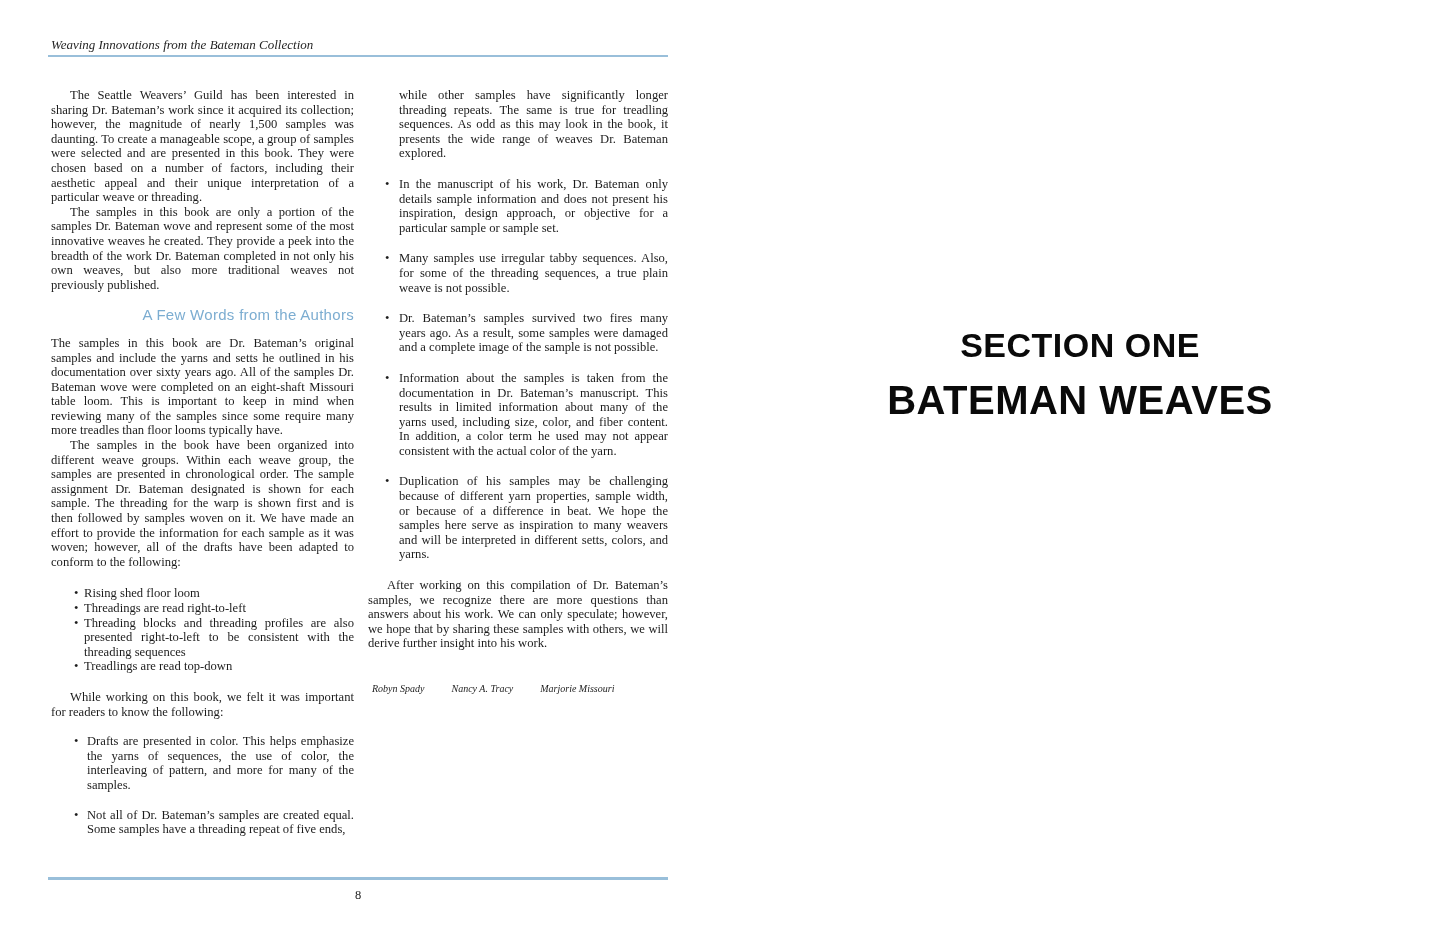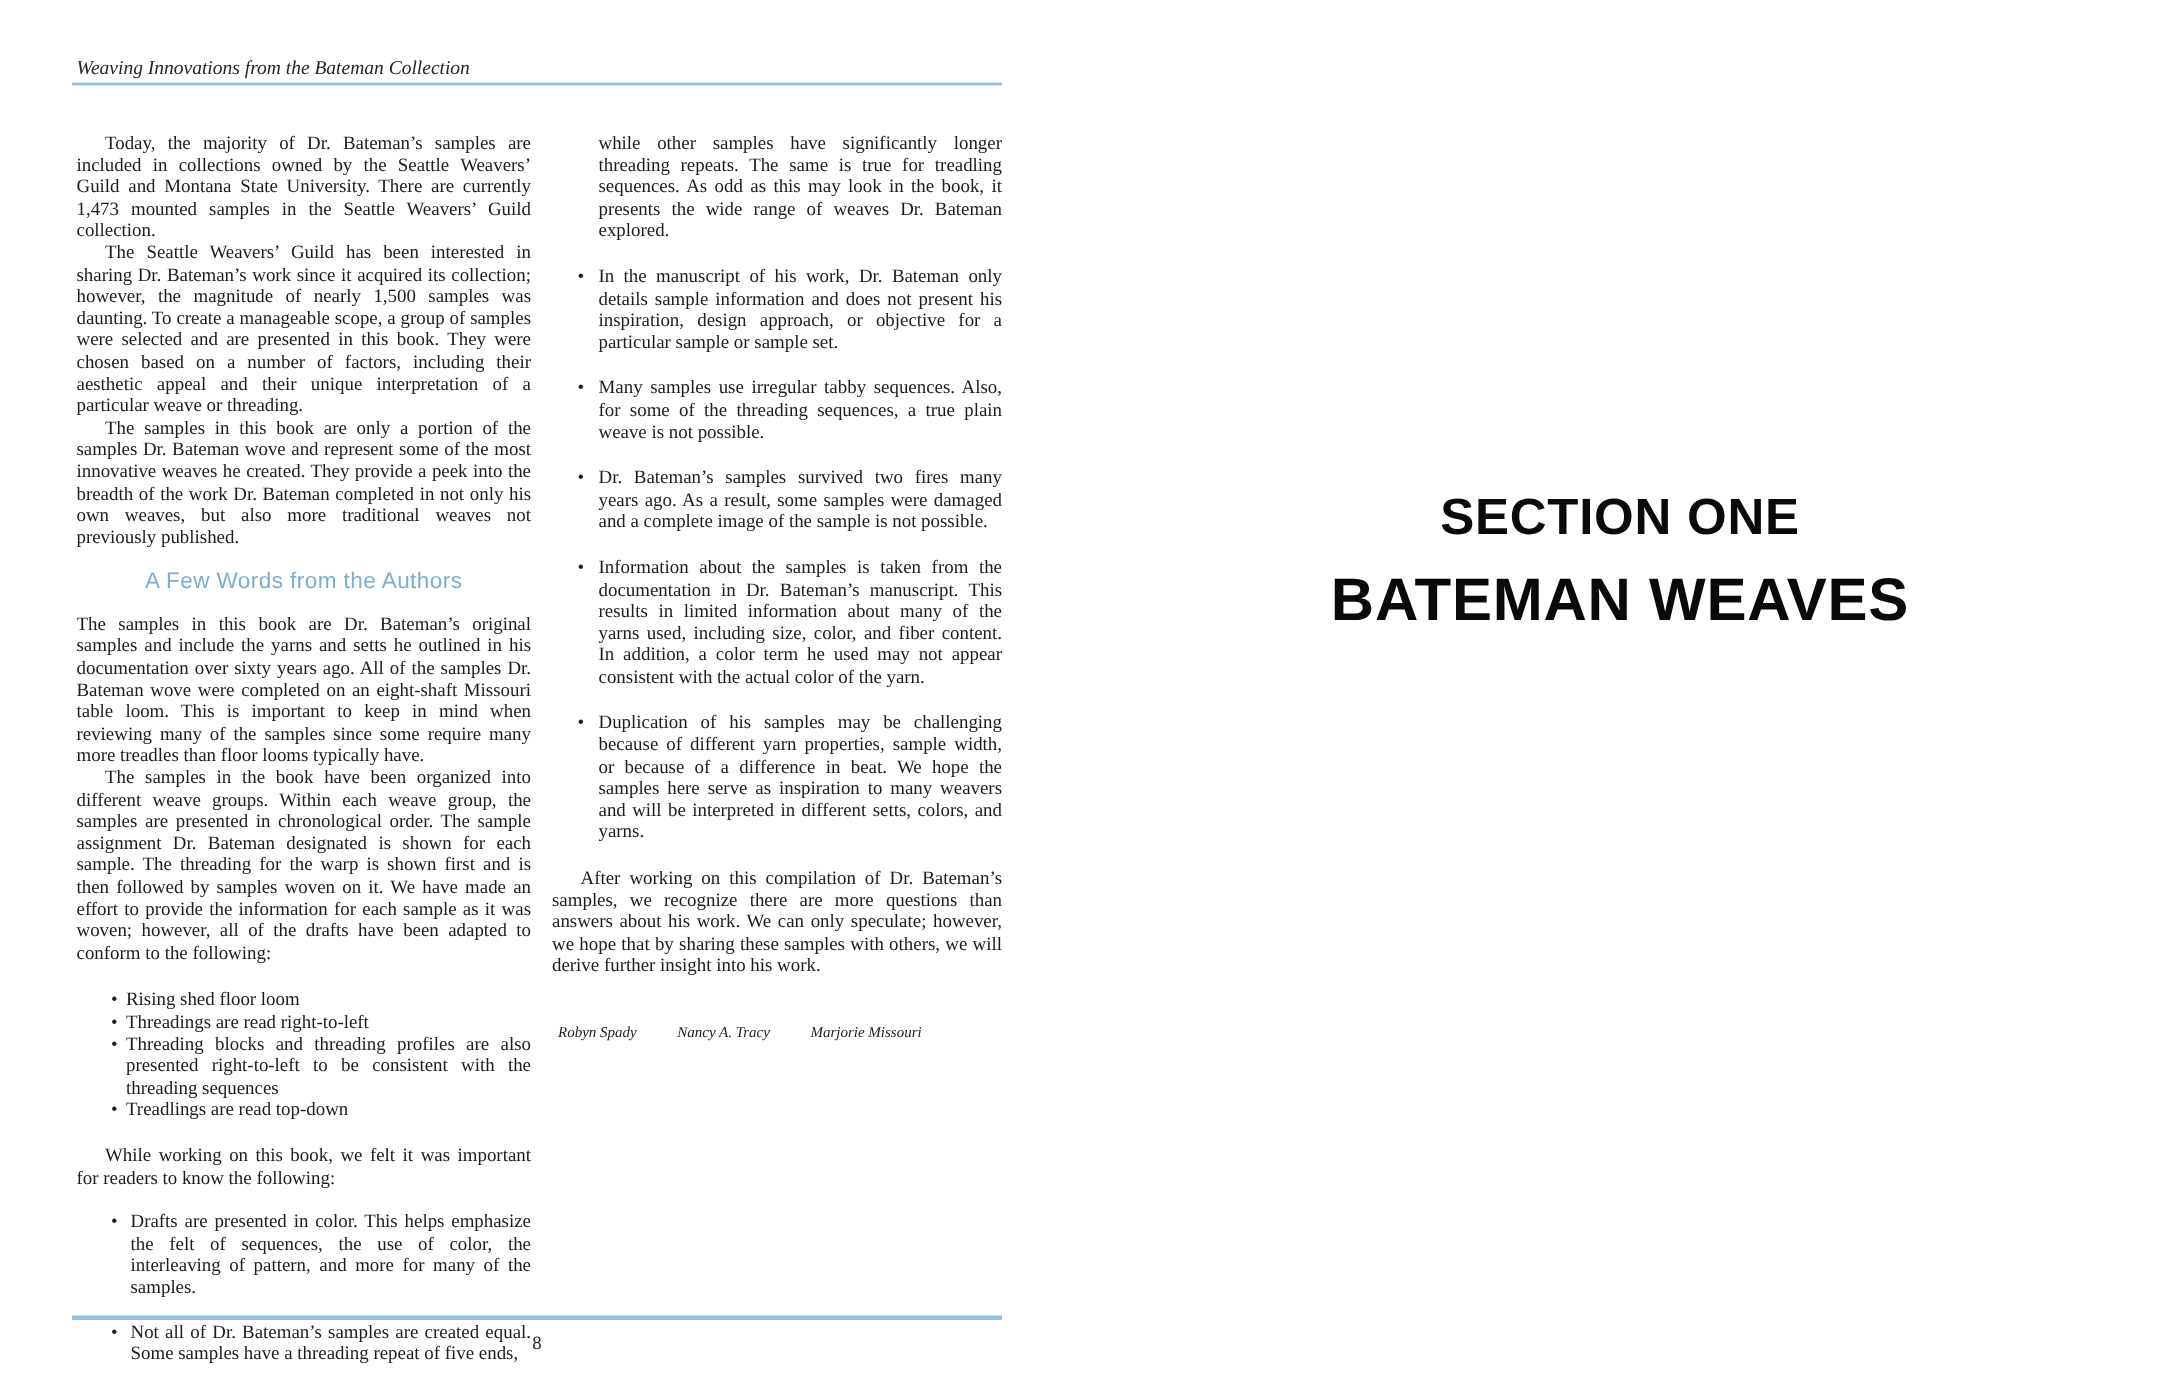--- a/index.html
+++ b/index.html
@@ -23,21 +23,21 @@
   .col { font-size: 12.6px; line-height: 14.6px; text-align: justify; }
   .col-1 { width: 303px; }
   .col-2 { width: 300px; }
 
   .col p { margin: 0; }
   .indent { text-indent: 19px; }
 
   .blue-heading {
     font-family: "Liberation Sans", sans-serif;
     font-size: 15px; font-weight: 400; letter-spacing: 0.3px;
-    color: #7cadd1; text-align: center;
+    color: #7cadd1; text-align: right;
     margin-top: 16px !important; margin-bottom: 13px !important;
   }
 
   
   .tight-list { margin-top: 17px; margin-bottom: 16px; }
   .tight-item { position: relative; padding-left: 33px; text-align: justify; }
   .tight-item::before { content: "\2022"; position: absolute; left: 23px; }
 
   
   .spaced-item-left { position: relative; padding-left: 36px; margin-top: 15px; text-align: justify; }
@@ -86,40 +86,39 @@
 <div>
 
   <div class="left-page">
 
     <div class="running-header">Weaving Innovations from the Bateman Collection</div>
     <div class="header-rule"></div>
 
     <div class="columns">
 
       <div class="col col-1">
-        <p class="indent">Today, the majority of Dr. Bateman’s samples are included in collections owned by the Seattle Weavers’ Guild and Montana State University. There are currently 1,473 mounted samples in the Seattle Weavers’ Guild collection.</p>
         <p class="indent">The Seattle Weavers’ Guild has been interested in sharing Dr. Bateman’s work since it acquired its collection; however, the magnitude of nearly 1,500 samples was daunting. To create a manageable scope, a group of samples were selected and are presented in this book. They were chosen based on a number of factors, including their aesthetic appeal and their unique interpretation of a particular weave or threading.</p>
         <p class="indent">The samples in this book are only a portion of the samples Dr. Bateman wove and represent some of the most innovative weaves he created. They provide a peek into the breadth of the work Dr. Bateman completed in not only his own weaves, but also more traditional weaves not previously published.</p>
 
         <p class="blue-heading">A Few Words from the Authors</p>
 
         <p>The samples in this book are Dr. Bateman’s original samples and include the yarns and setts he outlined in his documentation over sixty years ago. All of the samples Dr. Bateman wove were completed on an eight-shaft Missouri table loom. This is important to keep in mind when reviewing many of the samples since some require many more treadles than floor looms typically have.</p>
         <p class="indent">The samples in the book have been organized into different weave groups. Within each weave group, the samples are presented in chronological order. The sample assignment Dr. Bateman designated is shown for each sample. The threading for the warp is shown first and is then followed by samples woven on it. We have made an effort to provide the information for each sample as it was woven; however, all of the drafts have been adapted to conform to the following:</p>
 
         <div class="tight-list">
           <div class="tight-item"><span>Rising shed floor loom</span></div>
           <div class="tight-item"><span>Threadings are read right-to-left</span></div>
           <div class="tight-item"><span>Threading blocks and threading profiles are also presented right-to-left to be consistent with the threading sequences</span></div>
           <div class="tight-item"><span>Treadlings are read top-down</span></div>
         </div>
 
         <p class="indent while-para">While working on this book, we felt it was important for readers to know the following:</p>
 
         <div>
-          <div class="spaced-item-left first-spaced"><span>Drafts are presented in color. This helps emphasize the felt of sequences, the use of color, the interleaving of pattern, and more for many of the samples.</span></div>
+          <div class="spaced-item-left first-spaced"><span>Drafts are presented in color. This helps emphasize the yarns of sequences, the use of color, the interleaving of pattern, and more for many of the samples.</span></div>
           <div class="spaced-item-left"><span>Not all of Dr. Bateman’s samples are created equal. Some samples have a threading repeat of five ends,</span></div>
         </div>
       </div>
 
       <div class="col col-2">
         <div class="cont-block">while other samples have significantly longer threading repeats. The same is true for treadling sequences. As odd as this may look in the book, it presents the wide range of weaves Dr. Bateman explored.</div>
 
         <div>
           <div class="rb-item"><span>In the manuscript of his work, Dr. Bateman only details sample information and does not present his inspiration, design approach, or objective for a particular sample or sample set.</span></div>
           <div class="rb-item"><span>Many samples use irregular tabby sequences. Also, for some of the threading sequences, a true plain weave is not possible.</span></div>

